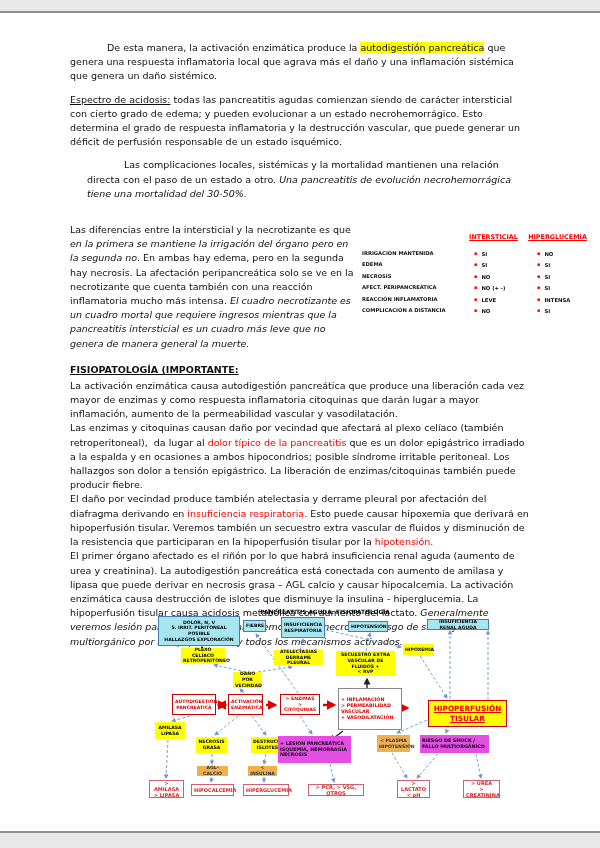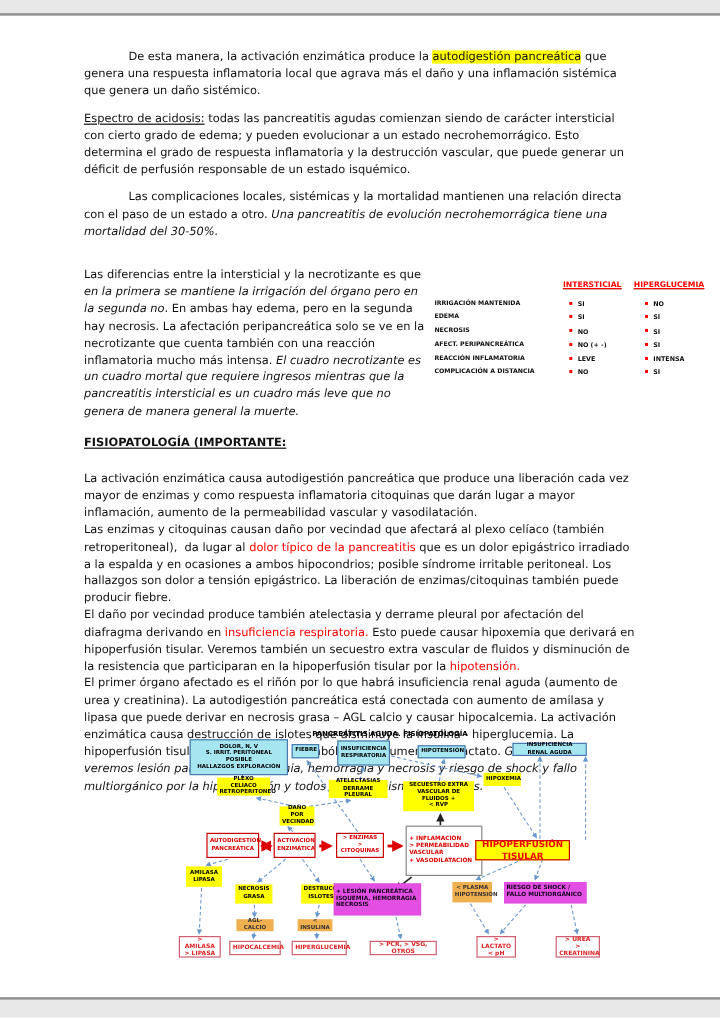--- a/index.html
+++ b/index.html
@@ -14,26 +14,26 @@
   .para{font-size:9.5px;line-height:14.2px;margin:0 0 9px 0;white-space:pre-wrap;text-align:left;}
   .para.indent{text-indent:37px;}
   .seg-hl{background:#ffff00;}
   .seg-red{color:#ff0000;}
   .seg-it{font-style:italic;}
   .seg-ul{text-decoration:underline;}
 
   .two-col{display:flex;margin-top:22px;}
   .left-col{width:288px;}
 
-  .section-heading{font-size:9.5px;font-weight:bold;text-decoration:underline;margin:4px 0 18px 0;}
+  .section-heading{font-size:9.5px;font-weight:bold;text-decoration:underline;margin:4px 0 4px 0;}
 
   
   .comparison-table{position:absolute;left:362px;top:233px;width:228px;}
   .t-row{display:grid;grid-template-columns:100px 63px 65px;}
-  .t-head{margin-bottom:7px;text-decoration:underline;}
+  .t-head{margin-bottom:7px;}
   .t-header-cell{color:#ff0000;font-size:6.4px;font-weight:bold;text-decoration:underline;text-align:center;}
   .t-label{font-size:5.2px;font-weight:bold;line-height:10.4px;white-space:nowrap;}
   .t-val{font-size:5.3px;font-weight:bold;line-height:10.4px;padding-left:12px;white-space:nowrap;}
   .t-bullet{color:#ff0000;font-size:5px;margin-right:4px;vertical-align:1px;}
 
   
   .diagram{position:absolute;top:605px;left:0;width:600px;height:215px;}
   .diagram-title{position:absolute;top:4px;left:150px;width:350px;text-align:center;font-size:5.8px;font-weight:bold;color:#000;}
   .arrows-layer{position:absolute;top:0;left:0;width:600px;height:215px;}
   .node{position:absolute;box-sizing:border-box;display:flex;flex-direction:column;justify-content:center;
@@ -48,21 +48,21 @@
   .node.lab{background:#fff;border:1px solid #d06070;color:#dd2222;font-size:5px;}
 </style>
 </head>
 <body>
 
 <div class="edge-top"></div>
 
 <div class="content">
   <p class="para indent"><span>De esta manera, la activación enzimática produce la </span><span class="seg-hl">autodigestión pancreática</span><span> que genera una respuesta inflamatoria local que agrava más el daño y una inflamación sistémica que genera un daño sistémico.</span></p>
   <p class="para"><span class="seg-ul">Espectro de acidosis:</span><span> todas las pancreatitis agudas comienzan siendo de carácter intersticial con cierto grado de edema; y pueden evolucionar a un estado necrohemorrágico. Esto determina el grado de respuesta inflamatoria y la destrucción vascular, que puede generar un déficit de perfusión responsable de un estado isquémico.</span></p>
-  <p class="para indent" style="margin-bottom:6px;"><span>Las complicaciones locales, sistémicas y la mortalidad mantienen una relación directa con el paso de un estado a otro. </span><span class="seg-it">Una pancreatitis de evolución necrohemorrágica tiene una mortalidad del 30-50%.</span></p>
+  <p class="para indent" style="margin-bottom:6px;margin-left:17px;"><span>Las complicaciones locales, sistémicas y la mortalidad mantienen una relación directa con el paso de un estado a otro. </span><span class="seg-it">Una pancreatitis de evolución necrohemorrágica tiene una mortalidad del 30-50%.</span></p>
 
   <div class="two-col">
     <div class="left-col">
       <p class="para"><span>Las diferencias entre la intersticial y la necrotizante es que </span><span class="seg-it">en la primera se mantiene la irrigación del órgano pero en la segunda no</span><span>. En ambas hay edema, pero en la segunda hay necrosis. La afectación peripancreática solo se ve en la necrotizante que cuenta también con una reacción inflamatoria mucho más intensa. </span><span class="seg-it">El cuadro necrotizante es un cuadro mortal que requiere ingresos mientras que la pancreatitis intersticial es un cuadro más leve que no genera de manera general la muerte.</span></p>
     </div>
   </div>
 
   <div class="section-heading">FISIOPATOLOGÍA (IMPORTANTE:</div>
   <p class="para"><span>La activación enzimática causa autodigestión pancreática que produce una liberación cada vez mayor de enzimas y como respuesta inflamatoria citoquinas que darán lugar a mayor inflamación, aumento de la permeabilidad vascular y vasodilatación.
 Las enzimas y citoquinas causan daño por vecindad que afectará al plexo celíaco (también retroperitoneal),  da lugar al </span><span class="seg-red">dolor típico de la pancreatitis</span><span> que es un dolor epigástrico irradiado a la espalda y en ocasiones a ambos hipocondrios; posible síndrome irritable peritoneal. Los hallazgos son dolor a tensión epigástrico. La liberación de enzimas/citoquinas también puede producir fiebre.
@@ -216,21 +216,21 @@
       <div class="node redbox" style="left: 280px; top: 89px; width: 40px; height: 21px;">
         <div>&gt; ENZIMAS</div>
         <div>&gt; CITOQUINAS</div>
       </div>
       <div class="node whitebox" style="left: 338px; top: 83px; width: 64px; height: 42px;">
         <div>+ INFLAMACIÓN</div>
         <div>&gt; PERMEABILIDAD</div>
         <div>VASCULAR</div>
         <div>+ VASODILATACIÓN</div>
       </div>
-      <div class="node hipo" style="left: 396px; top: 95px; width: 79px; height: 17px;">
+      <div class="node hipo" style="left: 428px; top: 95px; width: 79px; height: 27px; text-decoration: underline;">
         <div>HIPOPERFUSIÓN TISULAR</div>
       </div>
       <div class="node yellow" style="left: 155px; top: 117px; width: 30px; height: 17px;">
         <div>AMILASA</div>
         <div>LIPASA</div>
       </div>
       <div class="node yellow" style="left: 196px; top: 132px; width: 31px; height: 16px;">
         <div>NECROSIS</div>
         <div>GRASA</div>
       </div>

